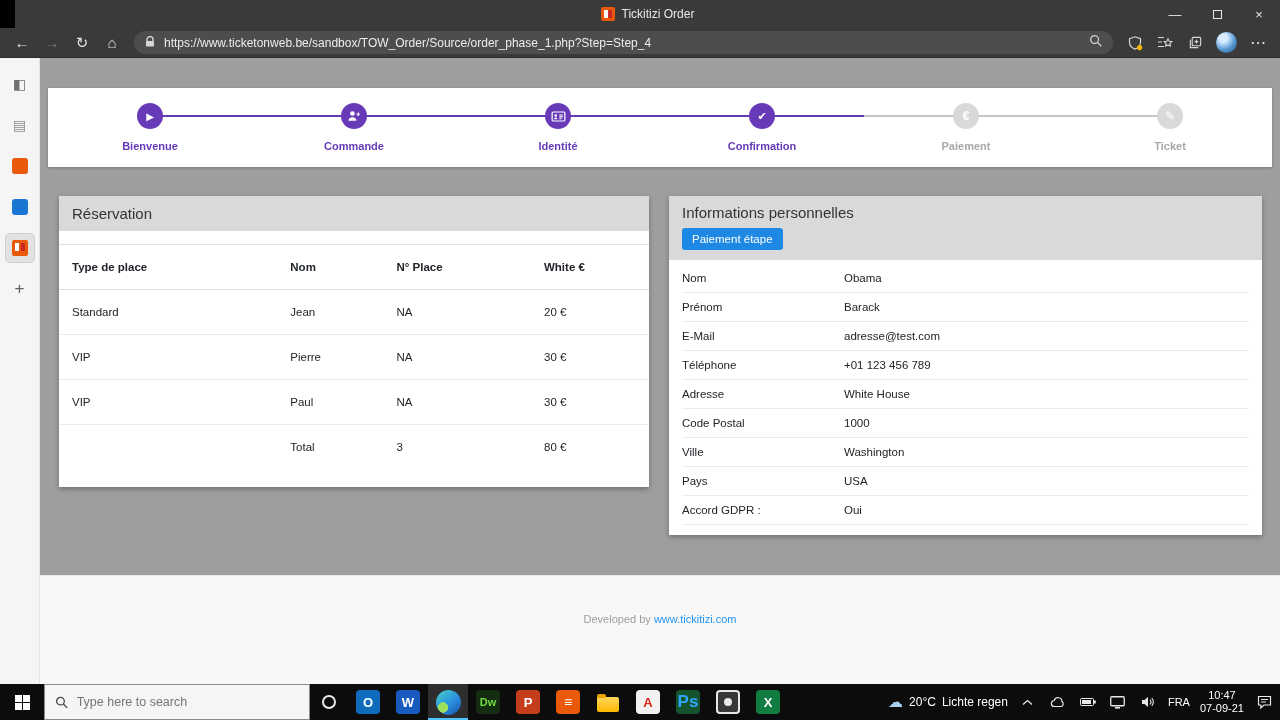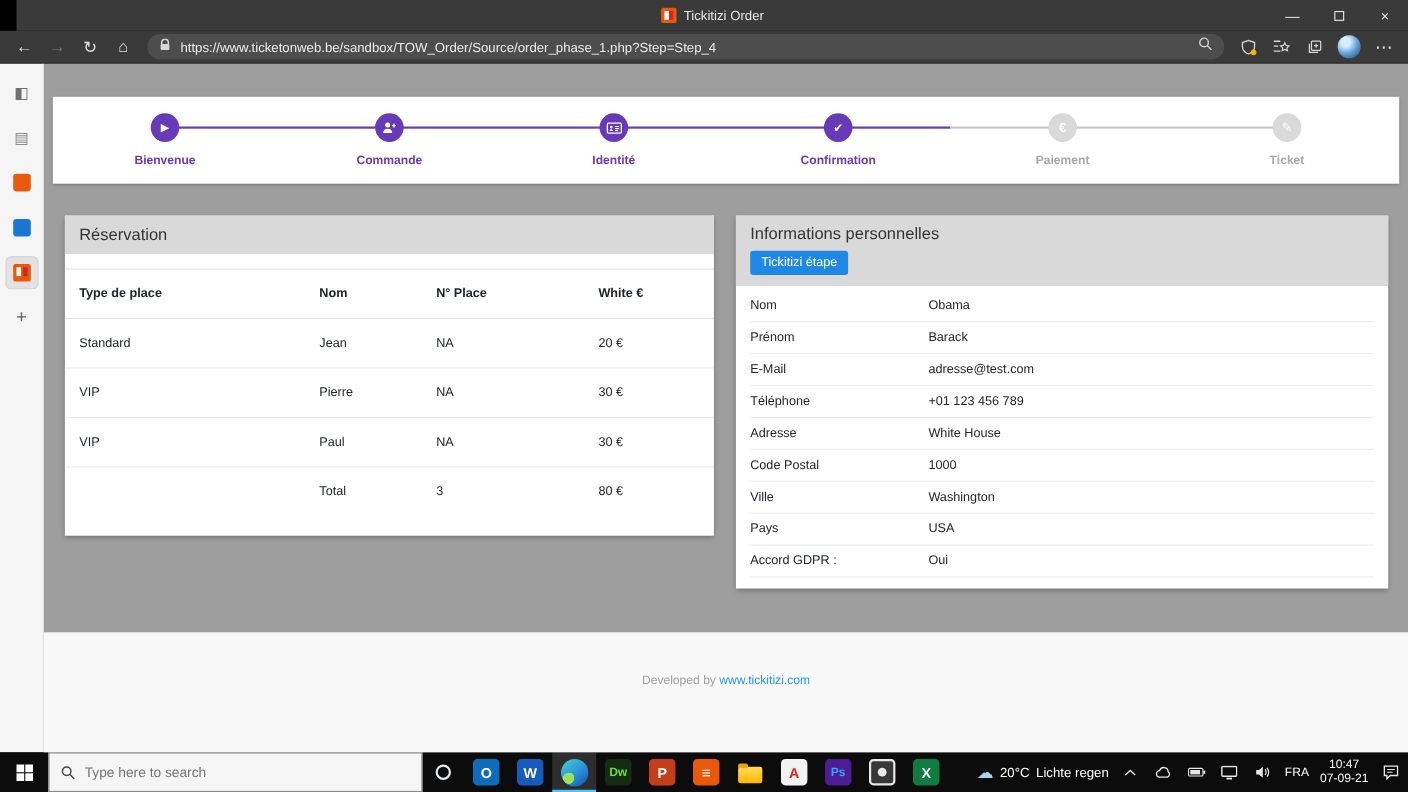--- a/index.html
+++ b/index.html
@@ -72,38 +72,38 @@
   .info-label { flex:0 0 162px; }
 
   .page-footer { position:absolute; left:0; right:0; bottom:0; height:109px; background:#f8f8f8; border-top:1px solid #ebebeb; text-align:center; padding-top:37px; font-size:11px; color:#9e9e9e; }
   .footer-link { color:#2196f3; text-decoration:none; }
 
   
   .taskbar { height:36px; background:#0c0c0c; display:flex; align-items:stretch; color:#fff; flex:0 0 auto; }
   .tb-start { width:44px; display:flex; align-items:center; justify-content:center; }
   .win-logo { display:grid; grid-template-columns:7px 7px; grid-template-rows:7px 7px; gap:1px; }
   .win-logo span { background:#fff; }
-  .tb-search { width:340px; background:#f5f5f5; border:1px solid #8a8a8a; display:flex; align-items:center; gap:8px; padding:0 10px; }
+  .tb-search { width:266px; background:#f5f5f5; border:1px solid #8a8a8a; display:flex; align-items:center; gap:8px; padding:0 10px; }
   .tb-search input { border:none; outline:none; background:transparent; font-size:12.5px; color:#444; width:100%; font-family:inherit; }
   .tb-cortana { width:38px; display:flex; align-items:center; justify-content:center; }
   .cortana-ring { width:14px; height:14px; border:2px solid #e4e9ee; border-radius:50%; }
   .tb-apps { display:flex; }
   .tb-app { width:40px; display:flex; align-items:center; justify-content:center; }
   .tb-app.active { background:rgba(255,255,255,.14); box-shadow:inset 0 -2px 0 #4cc2ff; }
   .ic { width:24px; height:24px; border-radius:4px; display:flex; align-items:center; justify-content:center; font-weight:bold; font-size:13px; color:#fff; }
   .ic-outlook { background:#0f6cbd; }
   .ic-word { background:#185abd; }
   .ic-edge { width:25px; height:25px; border-radius:50%; background:radial-gradient(circle at 28% 70%, #9be15d 0 20%, rgba(0,0,0,0) 21%), linear-gradient(140deg,#45d3c9 0%,#2b8fe0 55%,#1350a0 100%); }
   .ic-dw { background:#142d10; color:#6fdb46; font-size:11px; }
   .ic-ppt { background:#c43e1c; }
   .ic-orange { background:#e8590c; font-size:14px; }
   .folder-icon { width:22px; height:15px; background:linear-gradient(#ffd75e,#ffb900); border-radius:2px; position:relative; margin-top:4px; }
   .folder-icon::before { content:""; position:absolute; top:-3px; left:0; width:9px; height:4px; background:#e8a600; border-radius:2px 2px 0 0; }
   .ic-acrobat { background:#f2f2f2; color:#e2231a; }
-  .ic-ps { background:#4c1d95; color:#31a8ff; font-size:11px; }
+  .ic-ps { background:#14532d; color:#31a8ff; font-size:17px; }
   .ic-photos { background:rgba(255,255,255,.18); border:2px solid #e8e8e8; position:relative; }
   .ic-photos::after { content:""; width:8px; height:8px; border-radius:50%; background:#e8e8e8; }
   .ic-excel { background:#107c41; }
   .tray { margin-left:auto; display:flex; align-items:center; gap:10px; padding:0 6px; }
   .weather { display:flex; align-items:center; gap:6px; font-size:12px; }
   .cloud-glyph { font-size:15px; color:#a9d1f0; }
   .tray-txt { font-size:11px; }
   .clock { font-size:11px; text-align:center; line-height:13px; }
   .tray .icon-btn { width:20px; height:26px; }
 </style>
@@ -303,21 +303,21 @@
                   <td>80 €</td>
                 </tr>
               </tbody>
             </table>
           </div>
         </div>
 
         <div class="card info-card">
           <div class="info-head">
             <div class="info-title">Informations personnelles</div>
-            <button class="btn-next">Tickitizi étape</button>
+            <button class="btn-next">Paiement étape</button>
           </div>
           <div class="info-body">
             <div class="info-row">
                 <div class="info-label">Nom</div>
                 <div class="info-value">Obama</div>
               </div>
             <div class="info-row">
                 <div class="info-label">Prénom</div>
                 <div class="info-value">Barack</div>
               </div>

